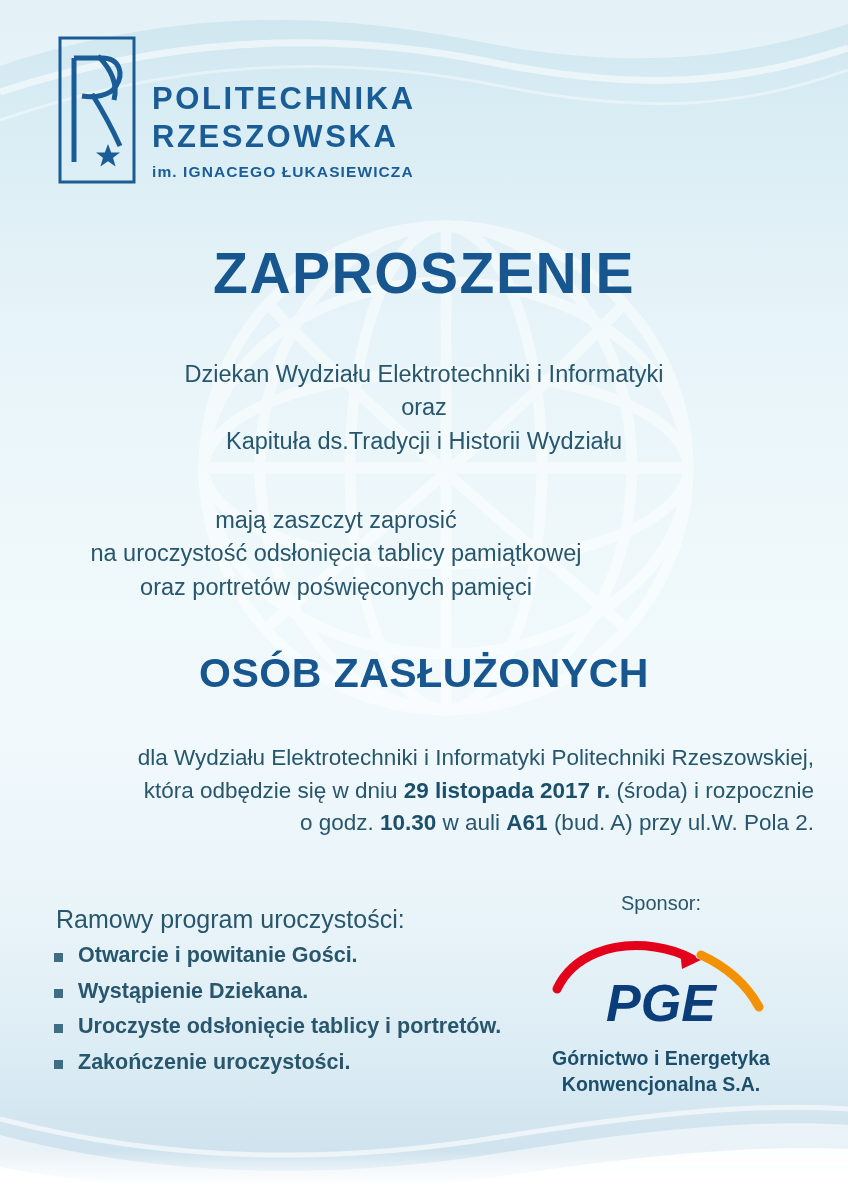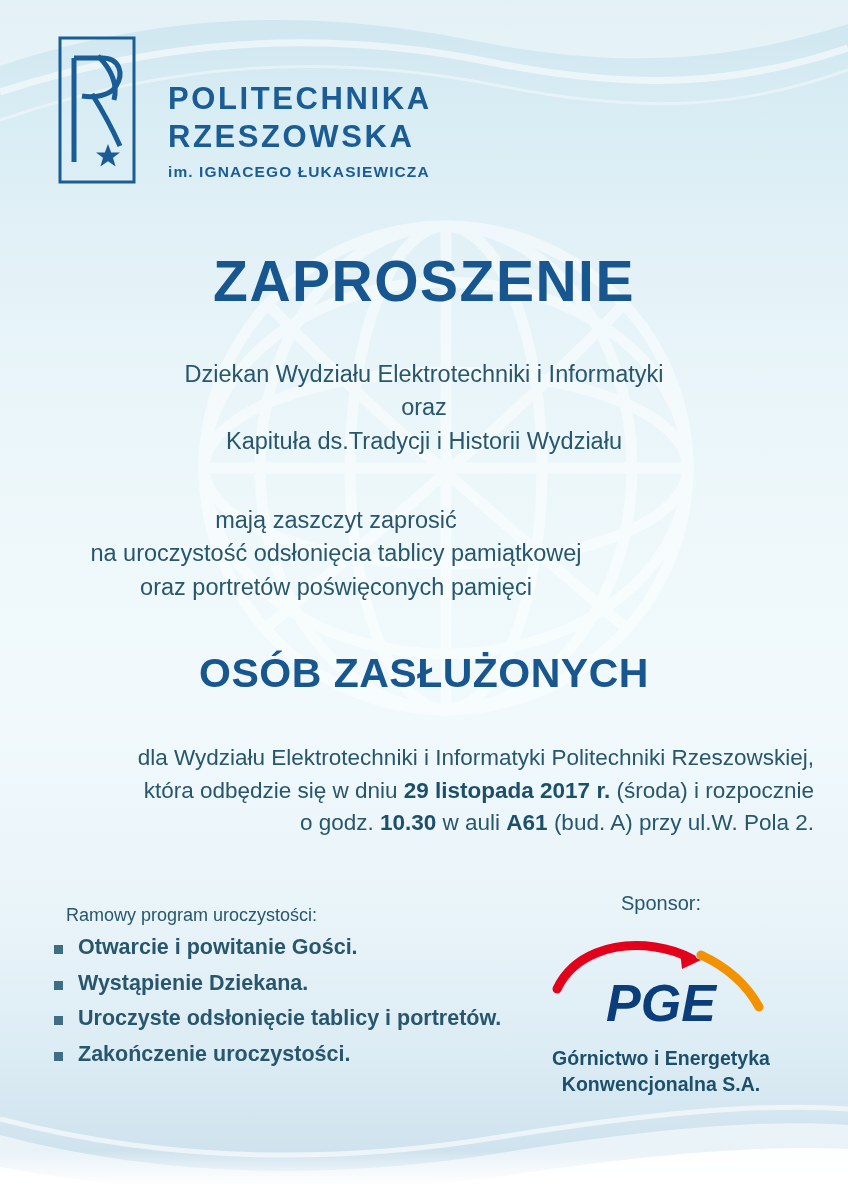--- a/index.html
+++ b/index.html
@@ -63,21 +63,21 @@
     top: 36px;
     display: flex;
     align-items: flex-start;
   }
   .logo-mark {
     width: 78px;
     height: 148px;
     flex: 0 0 auto;
   }
   .logo-text {
-    margin-left: 32px;
+    margin-left: 16px;
     padding-top: 44px;
     color: #1a5c96;
   }
   .logo-line1, .logo-line2 {
     font-size: 31px;
     font-weight: bold;
     letter-spacing: 2.6px;
     line-height: 1.22;
     color: #1a5c96;
   }
@@ -85,21 +85,21 @@
     font-size: 15.5px;
     font-weight: bold;
     letter-spacing: 1.1px;
     margin-top: 7px;
     color: #1a5c96;
   }
 
   
   .title {
     position: absolute;
-    top: 248px;
+    top: 240px;
     width: 848px;
     text-align: center;
     font-size: 57px;
     font-weight: bold;
     letter-spacing: 1.5px;
     color: #17568f;
   }
 
   .intro {
     position: absolute;
@@ -146,22 +146,22 @@
 
   
   .program {
     position: absolute;
     left: 50px;
     top: 905px;
     width: 520px;
     color: #27566d;
   }
   .program-title {
-    font-size: 18px;
-    margin-left: 16px;
+    font-size: 25px;
+    margin-left: 6px;
     margin-bottom: 11px;
   }
   .program-list {
     list-style: none;
     margin: 0;
     padding: 0;
     font-weight: bold;
   }
   .program-list li {
     position: relative;

